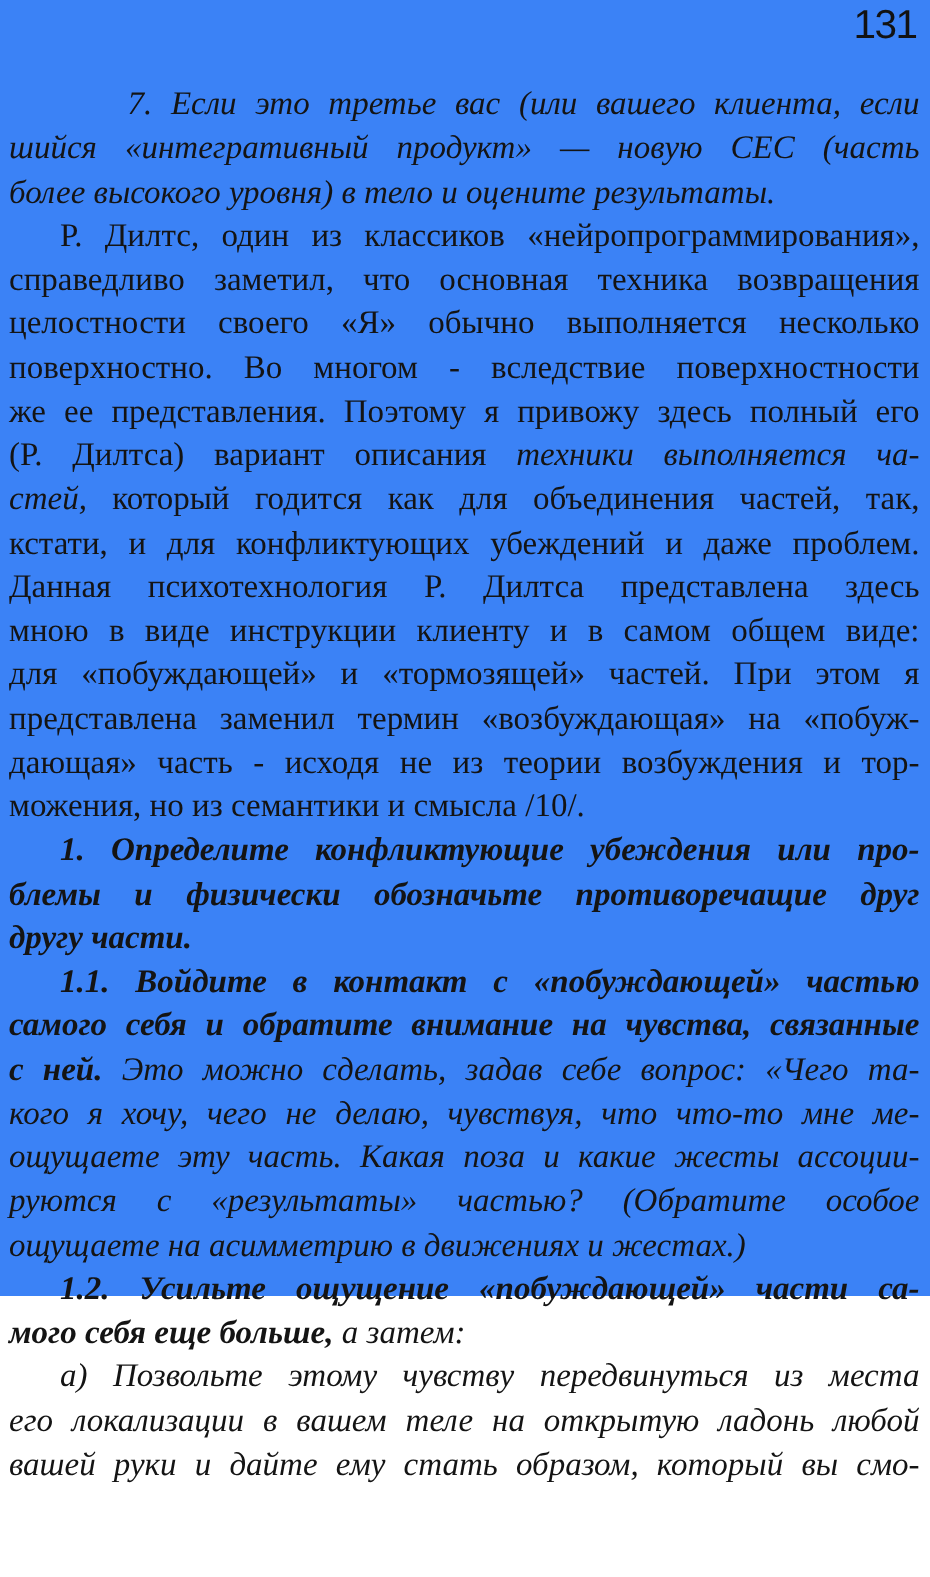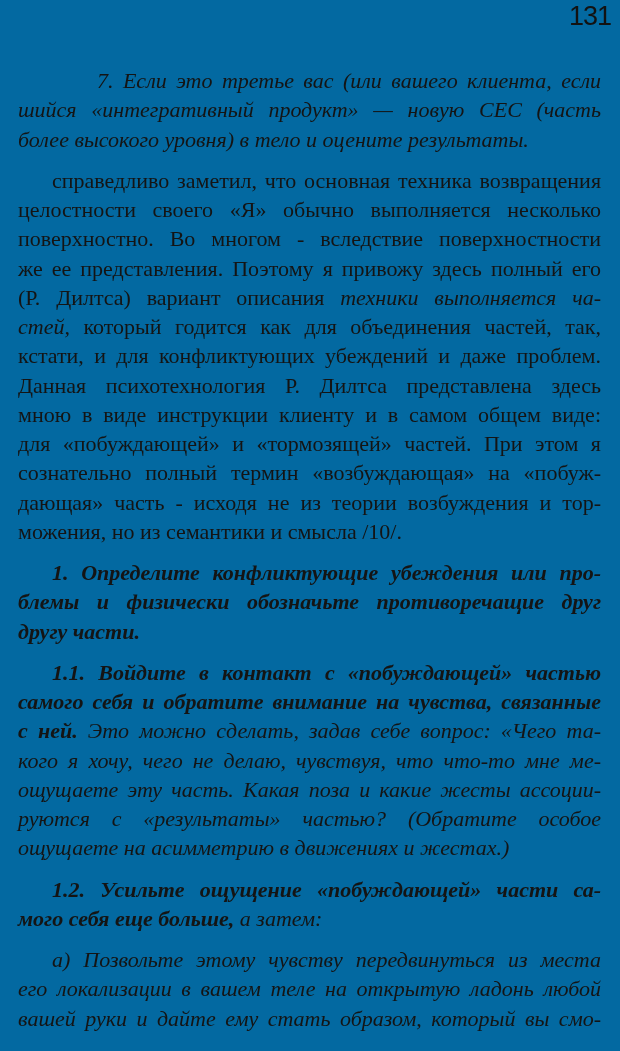--- a/index.html
+++ b/index.html
@@ -6,22 +6,22 @@
     margin: 0;
     padding: 0;
     width: 620px;
     height: 1051px;
     overflow: hidden;
     background: #ffffff;
   }
   .page {
     position: relative;
     width: 620px;
-    height: 1051px;
-    background: #0369a1;
+    height: 864px;
+    background: #3b82f6;
     color: #141414;
   }
   .pageno {
     position: absolute;
     top: 1px;
     right: 9px;
     font-family: "Liberation Sans", "DejaVu Sans", sans-serif;
     font-size: 27px;
     font-weight: 500;
     letter-spacing: -1px;
@@ -30,21 +30,21 @@
   .text-block {
     position: absolute;
     top: 54px;
     left: 6px;
     width: 607px;
     font-family: "Liberation Serif", "DejaVu Serif", serif;
     font-size: 22px;
     line-height: 29.25px;
     color: #141414;
   }
-  .para { margin: 12px; padding: 0; }
+  .para { margin: 0; padding: 0; }
   .line {
     text-align: justify;
     text-align-last: justify;
     height: 29.25px;
     overflow: visible;
     white-space: normal;
   }
   .line.lastline {
     text-align-last: left;
   }
@@ -59,31 +59,32 @@
 
 <div class="page">
   <div class="pageno">131</div>
   <main class="text-block" id="text-block">
       <div class="para indent-large">
         <div class="line"><span class="seg-i">7. Если это третье вас (или вашего клиента, если</span></div>
         <div class="line"><span class="seg-i">шийся «интегративный продукт» — новую СЕС (часть</span></div>
         <div class="line lastline"><span class="seg-i">более высокого уровня) в тело и оцените результаты.</span></div>
       </div>
       <div class="para indent-normal">
+        <div class="line"><span class="seg-r">Р. Дилтс, один из классиков «нейропрограммирования»,</span></div>
         <div class="line"><span class="seg-r">справедливо заметил, что основная техника возвращения</span></div>
         <div class="line"><span class="seg-r">целостности своего «Я» обычно выполняется несколько</span></div>
         <div class="line"><span class="seg-r">поверхностно. Во многом - вследствие поверхностности</span></div>
         <div class="line"><span class="seg-r">же ее представления. Поэтому я привожу здесь полный его</span></div>
         <div class="line"><span class="seg-r">(Р. Дилтса) вариант описания </span><span class="seg-i">техники выполняется ча-</span></div>
         <div class="line"><span class="seg-i">стей,</span><span class="seg-r"> который годится как для объединения частей, так,</span></div>
         <div class="line"><span class="seg-r">кстати, и для конфликтующих убеждений и даже проблем.</span></div>
         <div class="line"><span class="seg-r">Данная психотехнология Р. Дилтса представлена здесь</span></div>
         <div class="line"><span class="seg-r">мною в виде инструкции клиенту и в самом общем виде:</span></div>
         <div class="line"><span class="seg-r">для «побуждающей» и «тормозящей» частей. При этом я</span></div>
-        <div class="line"><span class="seg-r">сознательно полный термин «возбуждающая» на «побуж-</span></div>
+        <div class="line"><span class="seg-r">представлена заменил термин «возбуждающая» на «побуж-</span></div>
         <div class="line"><span class="seg-r">дающая» часть - исходя не из теории возбуждения и тор-</span></div>
         <div class="line lastline"><span class="seg-r">можения, но из семантики и смысла /10/.</span></div>
       </div>
       <div class="para indent-normal">
         <div class="line"><span class="seg-bi">1. Определите конфликтующие убеждения или про-</span></div>
         <div class="line"><span class="seg-bi">блемы и физически обозначьте противоречащие друг</span></div>
         <div class="line lastline"><span class="seg-bi">другу части.</span></div>
       </div>
       <div class="para indent-normal">
         <div class="line"><span class="seg-bi">1.1. Войдите в контакт с «побуждающей» частью</span></div>

